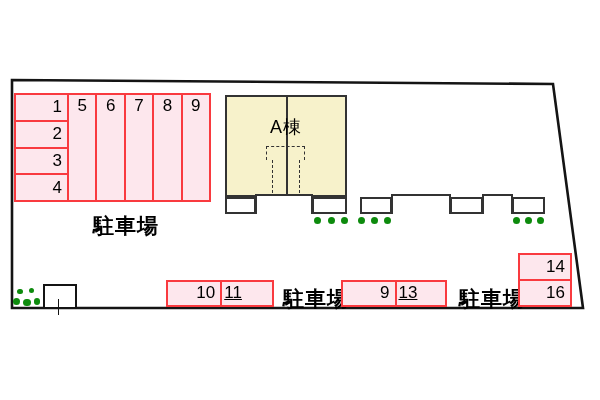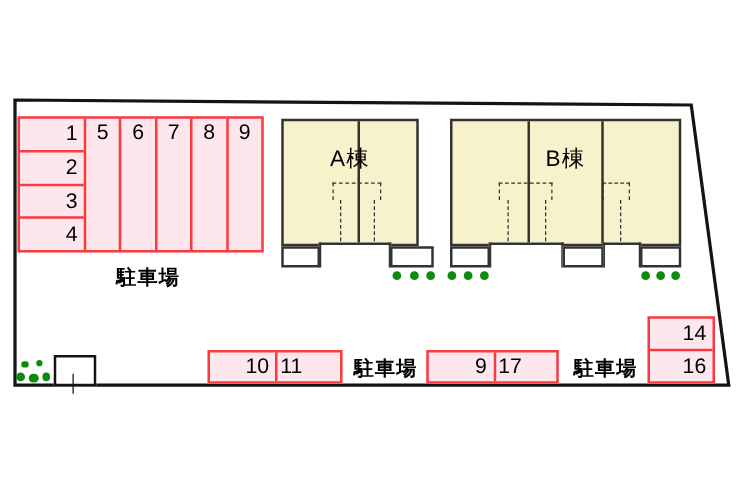--- a/index.html
+++ b/index.html
@@ -17,40 +17,40 @@
   
   .hstack{width:53px;display:flex;flex-direction:column;border-right:2px solid #f93a3f;}
   .hstack .pcellR{flex:1;}
   .hstack .pcellR + .pcellR{border-top:2px solid #f93a3f;}
   .vset{flex:1;display:flex;}
   .vset .pcolT{flex:1;}
   .vset .pcolT + .pcolT{border-left:2px solid #f93a3f;}
 
   .pair{display:flex;}
   .pair .cell{flex:1;}
-  .pair .cell + .cell{border-left:2px solid #f93a3f;}
+  .pair .cell + .cell{border-left:2px solid #f93a3f;text-decoration:underline;}
   .vpair{display:flex;flex-direction:column;}
   .vpair .pcellR{flex:1;}
   .vpair .pcellR + .pcellR{border-top:2px solid #f93a3f;}
 
   
   .bldg{position:absolute;background:#f7f2cb;border:2px solid #333;}
   .divider{position:absolute;top:0;bottom:0;width:2px;background:#333;}
   .bname{position:absolute;text-align:center;font-size:18px;font-weight:500;letter-spacing:1px;}
 
   .dashbox{position:absolute;border:1.6px dashed #333;border-bottom:none;}
   .dashleg{position:absolute;width:0;border-left:1.6px dashed #333;}
 
   .porch{position:absolute;background:#fff;border:2px solid #333;border-bottom:none;}
   .ebox{position:absolute;background:#fff;border:2px solid #333;}
 
   .gdot{position:absolute;width:7px;height:7px;border-radius:50%;background:#0d8b0d;}
 
   
-  .klabel{position:absolute;font-size:16px;font-weight:700;letter-spacing:1px;white-space:nowrap;}
+  .klabel{position:absolute;font-size:21px;font-weight:700;letter-spacing:1px;white-space:nowrap;}
 
   
   .shed{position:absolute;background:#fff;border:2px solid #141414;}
   .leader{position:absolute;width:0;border-left:1.5px solid #141414;}
   .bush{position:absolute;border-radius:50%;background:#0d8b0d;}
 </style>
 </head>
 <body>
 
 <div class="canvas">
@@ -69,65 +69,55 @@
     <div class="vset">
       <div class="pcolT">5</div>
       <div class="pcolT">6</div>
       <div class="pcolT">7</div>
       <div class="pcolT">8</div>
       <div class="pcolT">9</div>
     </div>
   </div>
   <div class="klabel" style="left:93px;top:212px;">駐車場</div>
 
-  <div class="bldg" style="left:225px;top:95px;width:110px;height:102px;">
+  <div class="bldg" style="left:225px;top:95px;width:122px;height:102px;">
     <div class="divider" style="left:59px;"></div>
     <div class="bname" style="left:0;width:100%;top:18px;">A棟</div>
     <div class="dashbox" style="left:39px;top:49px;width:39px;height:14px;"></div>
     <div class="dashleg" style="left:45px;top:63px;height:33px;"></div>
     <div class="dashleg" style="left:72px;top:63px;height:33px;"></div>
   </div>
   <div class="porch" style="left:255px;top:193.5px;width:58px;height:20px;"></div>
   <div class="ebox" style="left:225px;top:196.5px;width:31px;height:17px;"></div>
   <div class="ebox" style="left:312px;top:196.5px;width:35px;height:17px;"></div>
   <div class="gdot" style="left:314px;top:217px;"></div>
   <div class="gdot" style="left:327.5px;top:217px;"></div>
   <div class="gdot" style="left:340.5px;top:217px;"></div>
 
-  <div class="bldg" style="left:360px;top:95px;width:185px;height:102px;">
-    <div class="divider" style="left:60px;"></div>
-    <div class="divider" style="left:119px;"></div>
-    <div class="bname" style="left:62px;width:57px;top:18px;">B棟</div>
-    <div class="dashbox" style="left:37px;top:49px;width:43px;height:14px;"></div>
-    <div class="dashleg" style="left:44px;top:63px;height:33px;"></div>
-    <div class="dashleg" style="left:74px;top:63px;height:33px;"></div>
-    <div class="dashbox" style="left:120px;top:49px;width:22px;height:14px;"></div>
-    <div class="dashleg" style="left:134px;top:63px;height:33px;"></div>
-  </div>
   <div class="porch" style="left:391px;top:193.5px;width:60px;height:20px;"></div>
   <div class="porch" style="left:482px;top:193.5px;width:31px;height:20px;"></div>
   <div class="ebox" style="left:360px;top:196.5px;width:32px;height:17px;"></div>
   <div class="ebox" style="left:450px;top:196.5px;width:33px;height:17px;"></div>
   <div class="ebox" style="left:512px;top:196.5px;width:33px;height:17px;"></div>
   <div class="gdot" style="left:358px;top:217px;"></div>
   <div class="gdot" style="left:371px;top:217px;"></div>
   <div class="gdot" style="left:384px;top:217px;"></div>
   <div class="gdot" style="left:513px;top:217px;"></div>
   <div class="gdot" style="left:525px;top:217px;"></div>
   <div class="gdot" style="left:537px;top:217px;"></div>
 
   <div class="pblock pair" style="left:166px;top:279.5px;width:107.5px;height:27px;">
     <div class="cell pcellR">10</div>
     <div class="cell pcellL">11</div>
   </div>
   <div class="klabel" style="left:283px;top:284.5px;">駐車場</div>
 
   <div class="pblock pair" style="left:341px;top:280px;width:106px;height:26.5px;">
     <div class="cell pcellR">9</div>
-    <div class="cell pcellL">17</div>
+    <div class="cell pcellL">13</div>
   </div>
   <div class="klabel" style="left:459px;top:284.5px;">駐車場</div>
 
   <div class="pblock vpair" style="left:518px;top:252.5px;width:54px;height:54.5px;">
     <div class="pcellR">14</div>
     <div class="pcellR">16</div>
   </div>
 
   <div class="bush" style="left:17px;top:288.5px;width:5.5px;height:5.5px;"></div>
   <div class="bush" style="left:28.5px;top:287.5px;width:5px;height:5px;"></div>

